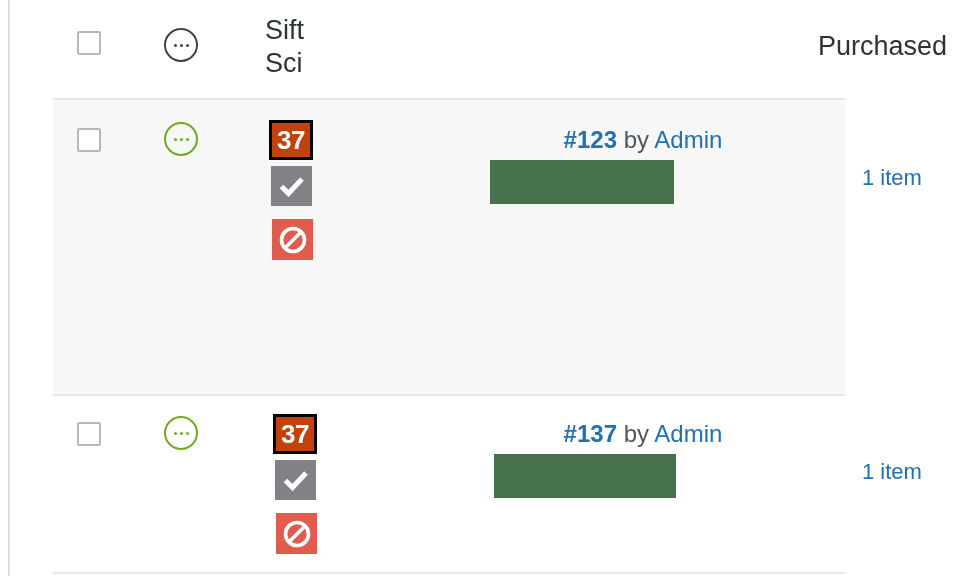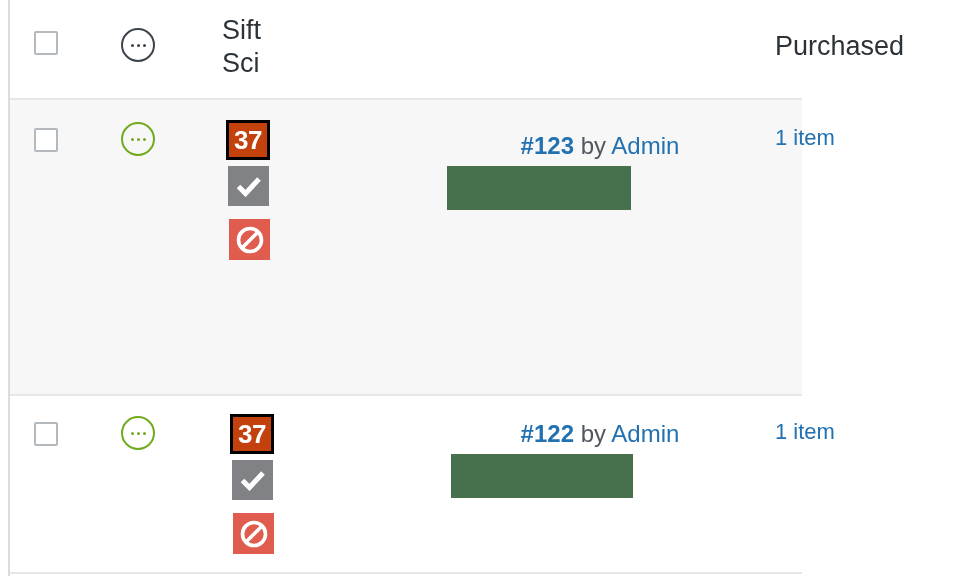--- a/index.html
+++ b/index.html
@@ -30,20 +30,21 @@
     width: 2px;
     height: 576px;
     background: #dcdcde;
   }
 
   .table {
     position: absolute;
     left: 10px;
     top: 0;
     width: 792px;
+    padding-left: 43px;
   }
 
   
   .thead {
     position: relative;
     height: 100px;
     background: #ffffff;
     border-bottom: 2px solid #e6e7e8;
     box-sizing: border-box;
   }
@@ -102,21 +103,21 @@
   .tr.alt { background: #f7f7f7; }
   .tr.plain { background: #ffffff; }
 
   .cell {
     position: absolute;
   }
   .c-cb { left: 24px; }
   .c-note { left: 111px; }
   .c-sift { left: 216px; }
   .c-order { left: 430px; width: 320px; }
-  .c-purchased { left: 765px; }
+  .c-purchased { left: 809px; margin-top: 40px; }
 
   
   .sift-stack {
     display: flex;
     flex-direction: column;
     align-items: flex-start;
   }
   .badge-score {
     width: 44px;
     height: 40px;
@@ -234,21 +235,21 @@
           </div>
           <div class="badge-block">
             <svg width="30" height="30" viewBox="0 0 30 30">
               <circle cx="15" cy="15" r="11.5" fill="none" stroke="#ffffff" stroke-width="3.6"></circle>
               <line x1="7.2" y1="22.8" x2="22.8" y2="7.2" stroke="#ffffff" stroke-width="3.6"></line>
             </svg>
           </div>
         </div>
       </div>
 
-      <div class="cell c-order" style="top:32px;">
+      <div class="cell c-order" style="top:26px;">
         <div class="order-line">
           <span class="order-num">#123</span>
           <span class="order-by">by</span>
           <span class="order-cust">Admin</span>
         </div>
         <div class="redaction" style="width:184px;margin-left:7px;"></div>
       </div>
 
       <div class="cell c-purchased" style="top:25px;">
         <span class="purchased-text">1 item</span>
@@ -281,21 +282,21 @@
             <svg width="30" height="30" viewBox="0 0 30 30">
               <circle cx="15" cy="15" r="11.5" fill="none" stroke="#ffffff" stroke-width="3.6"></circle>
               <line x1="7.2" y1="22.8" x2="22.8" y2="7.2" stroke="#ffffff" stroke-width="3.6"></line>
             </svg>
           </div>
         </div>
       </div>
 
       <div class="cell c-order" style="top:24px;">
         <div class="order-line">
-          <span class="order-num">#122</span>
+          <span class="order-num">#137</span>
           <span class="order-by">by</span>
           <span class="order-cust">Admin</span>
         </div>
         <div class="redaction" style="width:182px;margin-left:11px;"></div>
       </div>
 
       <div class="cell c-purchased" style="top:23px;">
         <span class="purchased-text">1 item</span>
       </div>
     </div>

